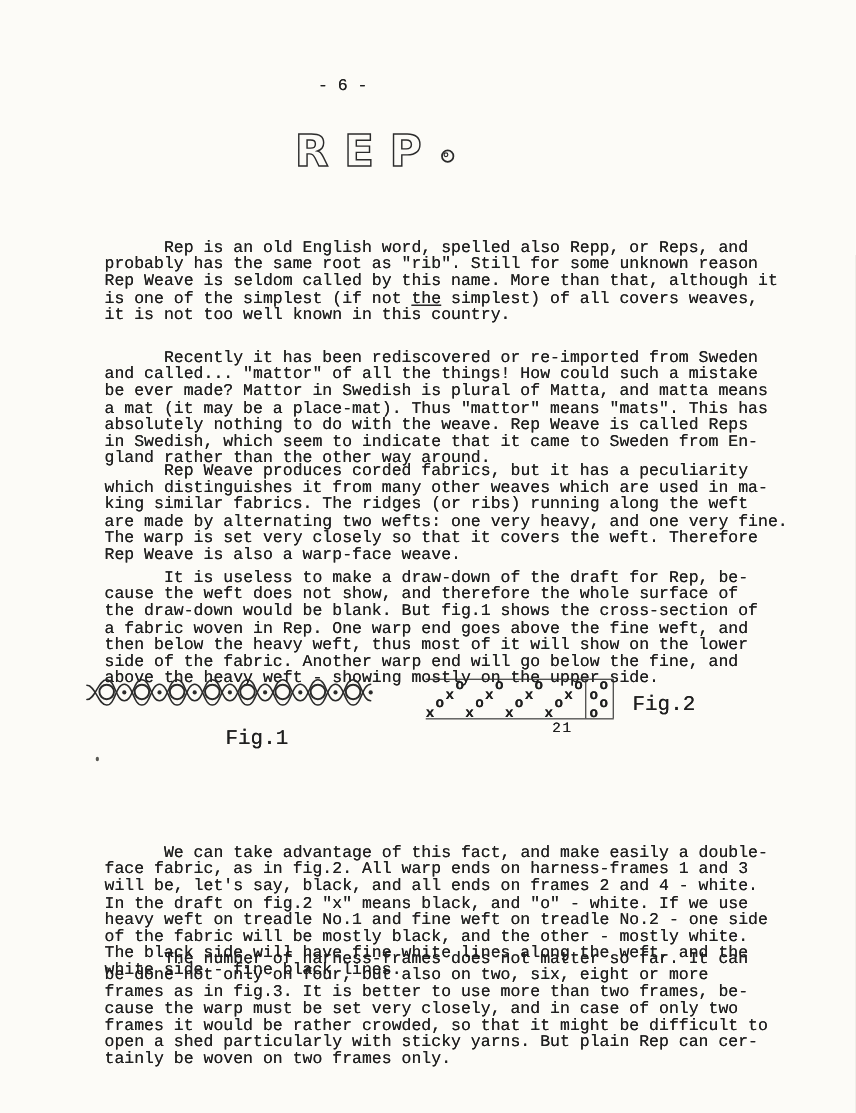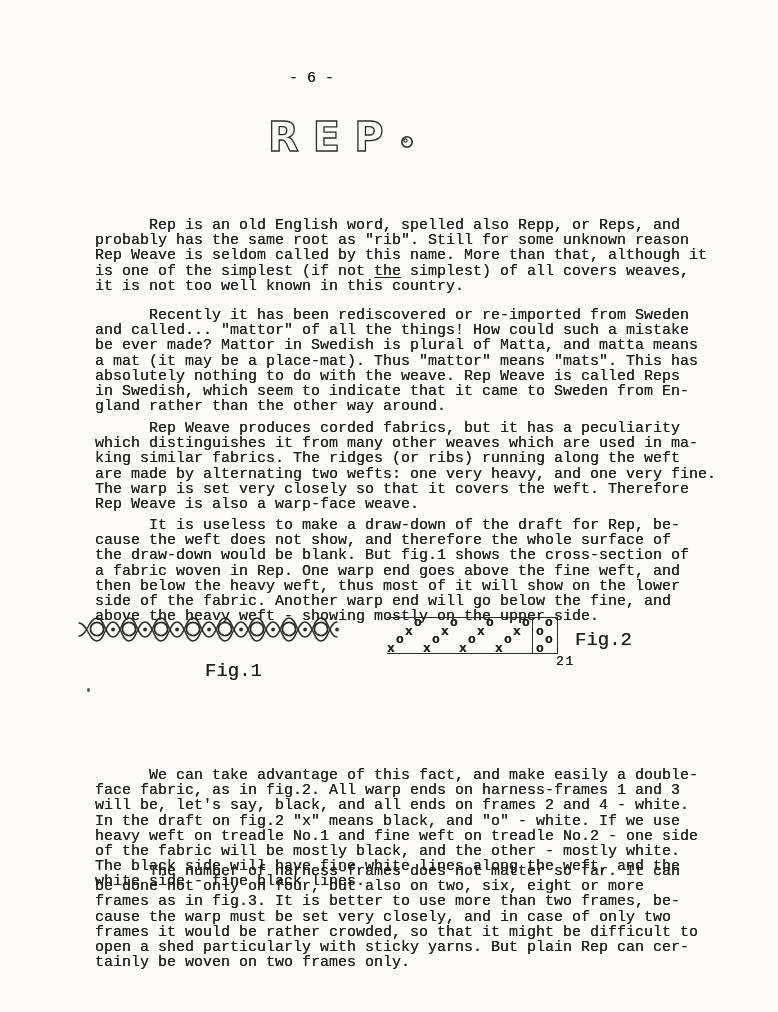--- a/index.html
+++ b/index.html
@@ -42,21 +42,21 @@
     padding-left:3px;
   }
   .draft-row{
     height:8.6px;line-height:8.6px;
     font-size:13px;font-weight:700;letter-spacing:1.2px;
     white-space:pre;overflow:visible;
     font-family:"Liberation Mono",monospace;
     text-shadow:0 0 0.4px rgba(25,25,25,0.9);
   }
   .treadle-numbers{
-    position:absolute;left:556px;top:654px;
+    position:absolute;left:502px;top:654px;
     font-size:13px;letter-spacing:1.6px;white-space:pre;
   }
   .speck{
     position:absolute;left:87px;top:688px;width:3px;height:4px;
     background:#5a5a55;border-radius:50%;
   }
 </style>
 </head>
 <body>
 
@@ -71,21 +71,21 @@
       <circle cx="147.4" cy="28.6" r="1.7" fill="none" stroke="#2b2b2b" stroke-width="1.1"></circle>
     </g>
   </svg>
 
   <div class="para tw" style="top:186px"><span>      Rep is an old English word, spelled also Repp, or Reps, and
 probably has the same root as "rib". Still for some unknown reason
 Rep Weave is seldom called by this name. More than that, although it
 is one of the simplest (if not </span><span class="u">the</span><span> simplest) of all covers weaves,
 it is not too well known in this country.</span></div>
 
-  <div class="para tw" style="top:276px">      Recently it has been rediscovered or re-imported from Sweden
+  <div class="para tw" style="top:286px">      Recently it has been rediscovered or re-imported from Sweden
 and called... "mattor" of all the things! How could such a mistake
 be ever made? Mattor in Swedish is plural of Matta, and matta means
 a mat (it may be a place-mat). Thus "mattor" means "mats". This has
 absolutely nothing to do with the weave. Rep Weave is called Reps
 in Swedish, which seem to indicate that it came to Sweden from En-
 gland rather than the other way around.</div>
 
   <div class="para tw" style="top:389px">      Rep Weave produces corded fabrics, but it has a peculiarity
 which distinguishes it from many other weaves which are used in ma-
 king similar fabrics. The ridges (or ribs) running along the weft

